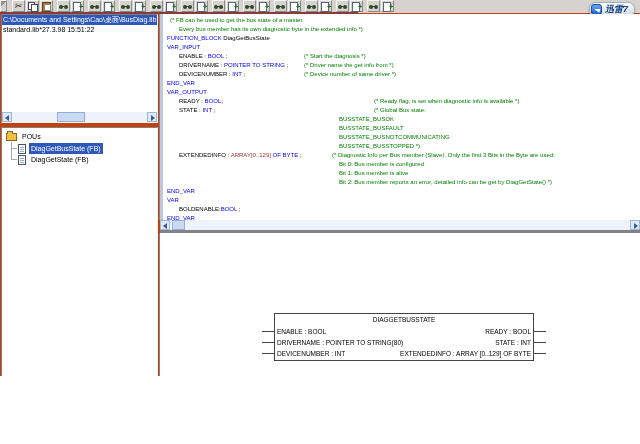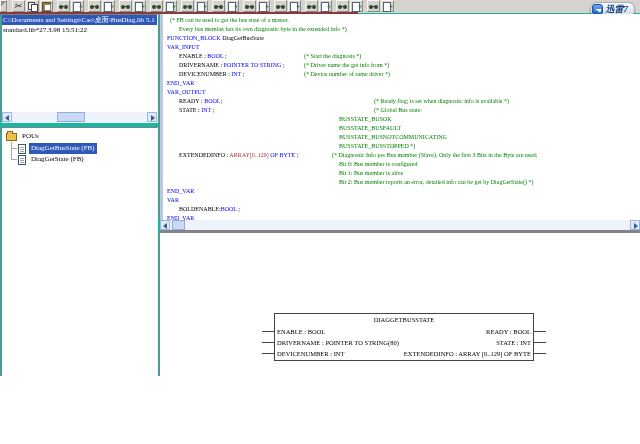--- a/index.html
+++ b/index.html
@@ -1,17 +1,17 @@
 <!DOCTYPE html>
 <html><head>
 <meta charset="utf-8">
 <style>
   html,body{margin:0;padding:0;}
-  .screen{position:relative;width:640px;height:376px;background:#14b8a6;overflow:hidden;
-    font-family:Liberation Serif, serif;color:#000;
+  .screen{position:relative;width:640px;height:376px;background:#c2410c;overflow:hidden;
+    font-family:Liberation Sans, sans-serif;color:#000;
     --sel:#2e59b8; --kw:#0000ff; --cm:#008000; --arr:#993333;}
   
   .toolbar{position:absolute;left:0;top:0;height:13px;width:640px;background:#d6d3ce;}
   .toolbar-underline{position:absolute;left:0;top:12px;width:358px;height:2px;background:#8b3a3a;}
   .tb{display:inline-block;width:13px;height:12px;box-sizing:border-box;margin:0 0 0 1px;
       border:1px solid;border-color:#f6f4f0 #8a8a8a #8a8a8a #f6f4f0;background:#d6d3ce;position:relative;vertical-align:top;}
   .tb.pair-start{margin-left:4px;}
   .tb[data-name="clipped-toolbar-icon"]{width:7px;margin-left:0;margin-right:5px;background:linear-gradient(135deg,#8f8f8f 0 35%,#d6d3ce 35%);}
   .tb[data-name="cut-icon"]{margin-left:0;}
   .g{position:absolute;inset:0;}

